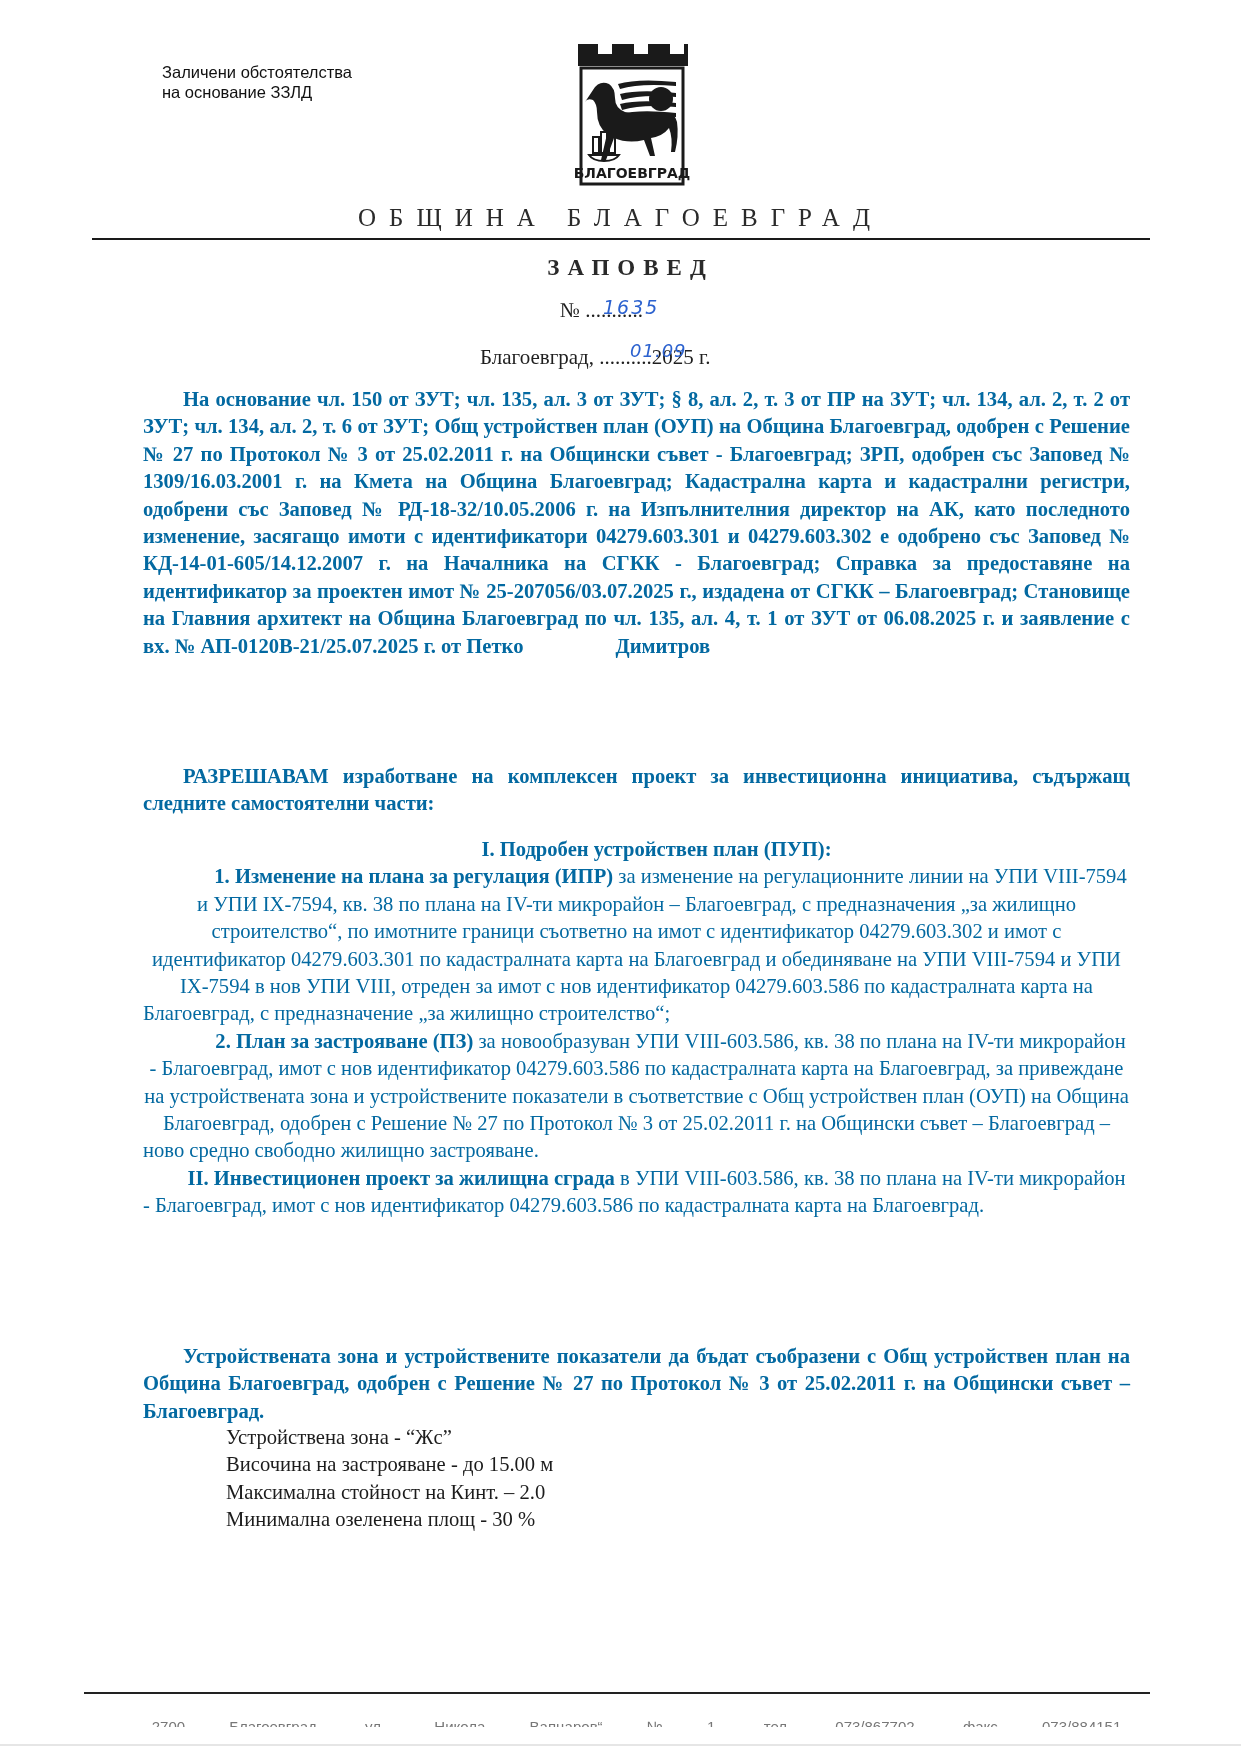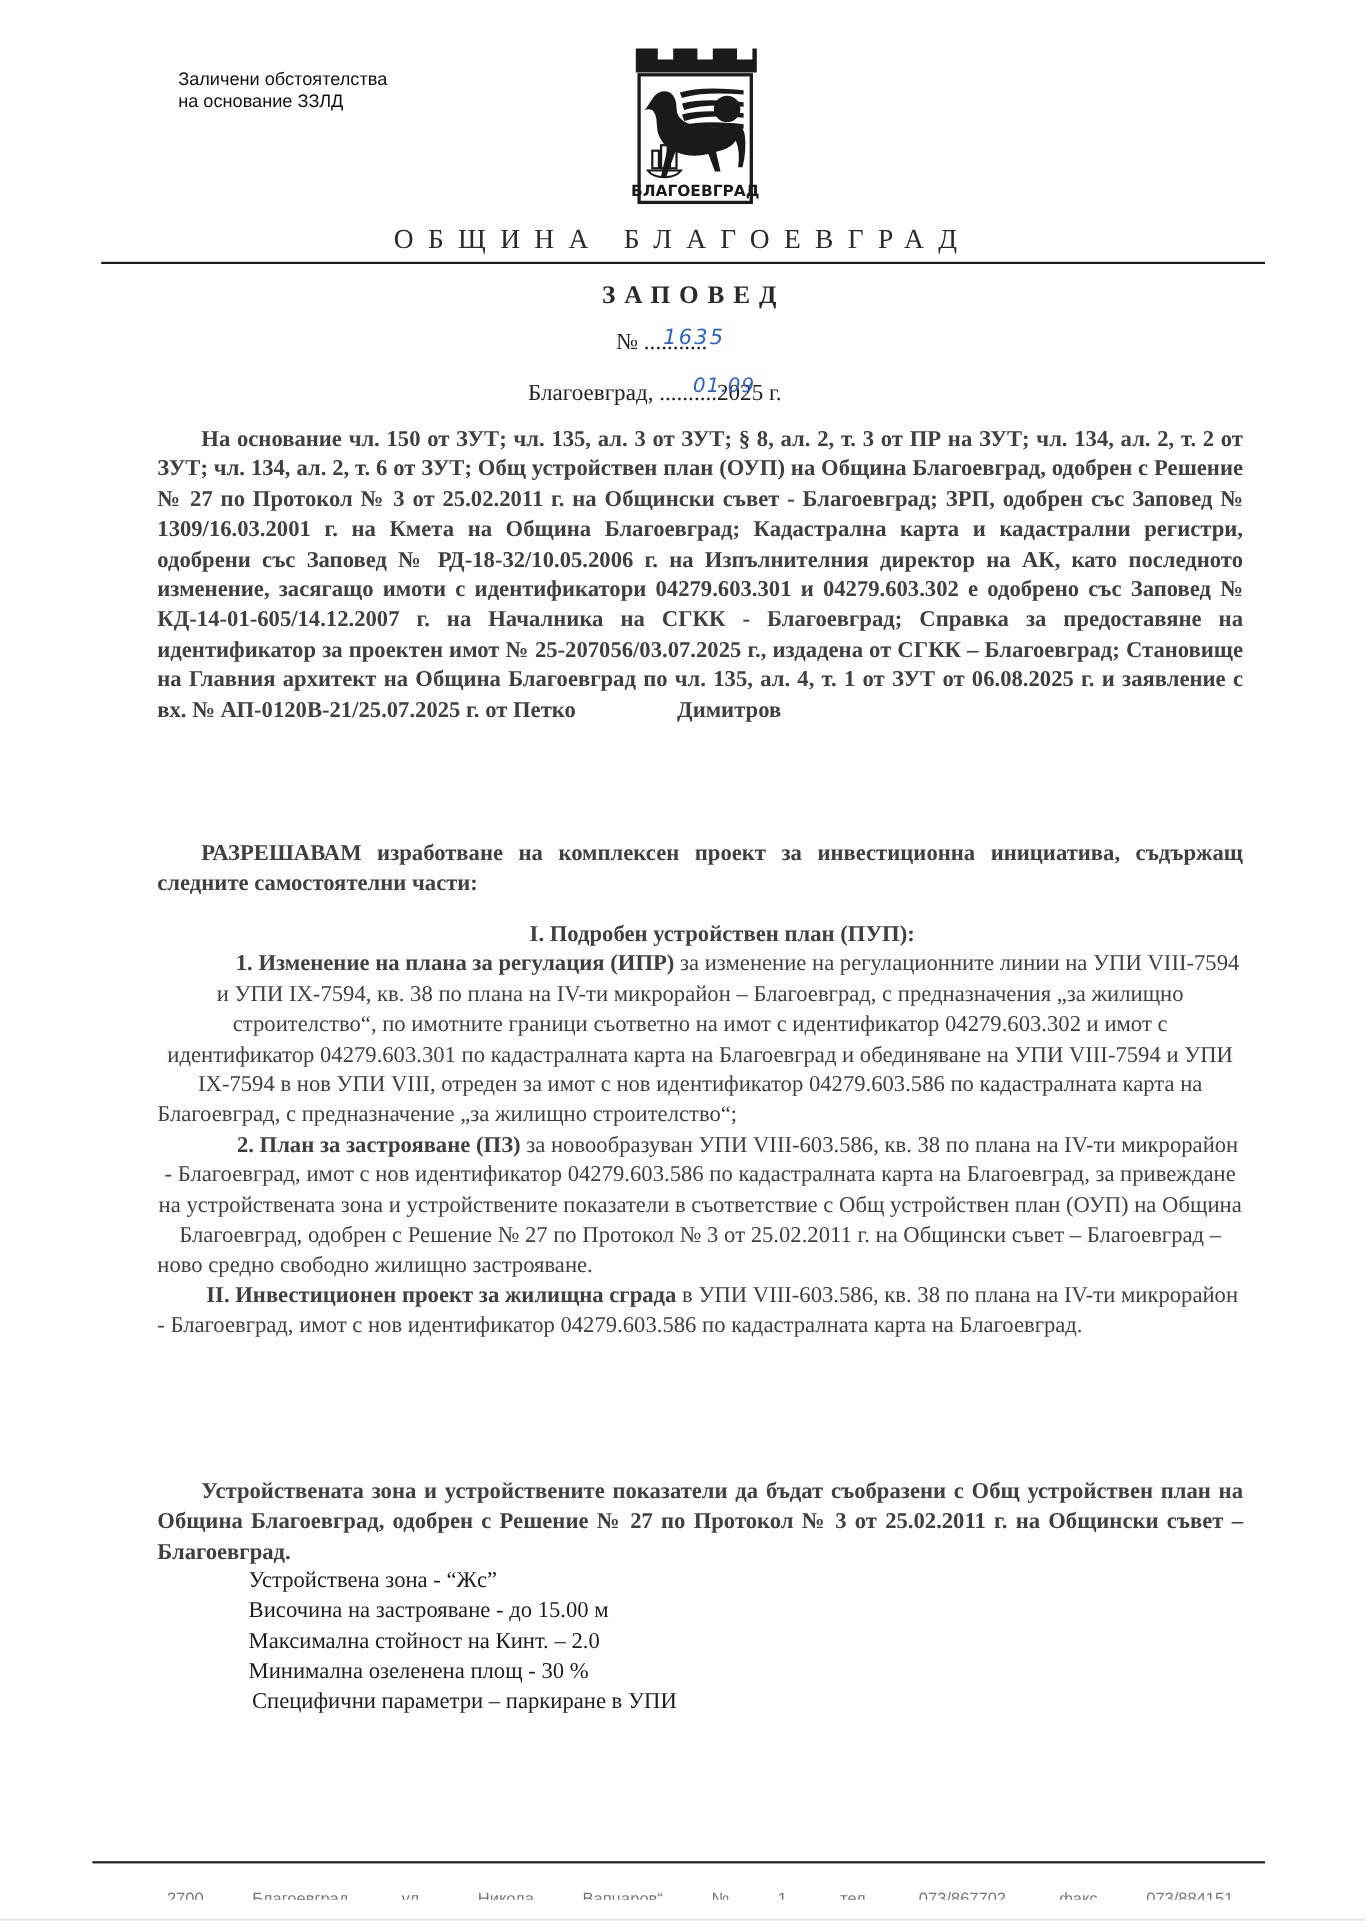--- a/index.html
+++ b/index.html
@@ -19,21 +19,21 @@
     .doc-title { position: absolute; left: 0; width: 1241px; top: 255px; text-align: center;
       font-size: 23px; font-weight: bold; letter-spacing: 8px; color: #2a2a2a; padding-left: 10px; }
 
     .doc-number { position: absolute; left: 560px; top: 298px; font-size: 21px; color: #1f1f1f; }
     .doc-number .dots { letter-spacing: 0px; }
     .hand { position: absolute; font-family: "DejaVu Sans", sans-serif; font-style: italic; color: #2c62cf; font-size: 19px; }
     .hand-number { left: 603px; top: 296px; letter-spacing: 2px; }
     .doc-date { position: absolute; left: 480px; top: 345px; font-size: 21px; color: #1f1f1f; }
     .hand-date { left: 630px; top: 340px; font-size: 18px; letter-spacing: 1px; }
 
-    .body-block { position: absolute; left: 143px; width: 987px; font-size: 20.6px; color: #404040; }
+    .body-block { position: absolute; left: 143px; width: 987px; font-size: 20.6px; color: #0369a1; }
     .justify { text-align: justify; text-align-last: left; }
     .bold { font-weight: bold; }
     .preamble { top: 386px; line-height: 27.4px; text-indent: 40px; }
     .preamble .name-gap { display: inline-block; width: 92px; }
 
     .authorize { top: 763px; line-height: 27.4px; text-indent: 40px; }
     .sec-line { line-height: 27.4px; }
     .item-indent { text-indent: 68px; }
     .part-indent { text-indent: 40px; }
     .points { top: 836px; }
@@ -129,21 +129,20 @@
     </p>
   </div>
 
   <div class="body-block params-intro justify bold">Устройствената зона и устройствените показатели да бъдат съобразени с Общ устройствен план на Община Благоевград, одобрен с Решение № 27 по Протокол № 3 от 25.02.2011 г. на Общински съвет – Благоевград.</div>
 
   <div class="param-list">
     <div>Устройствена зона - “Жс”</div>
     <div>Височина на застрояване - до 15.00 м</div>
     <div>Максимална стойност на Кинт. – 2.0</div>
     <div>Минимална озеленена площ - 30 %</div>
-    <div class="last">Специфични параметри – паркиране в УПИ</div>
   </div>
 
   <div class="footer-rule"></div>
   <div class="footer-text">
     <span>2700 Благоевград, ул. „Никола Вапцаров“ № 1, тел. 073/867702, факс 073/884151</span>
   </div>
   <div class="scan-edge"></div>
 </div>
 
 </body></html>

